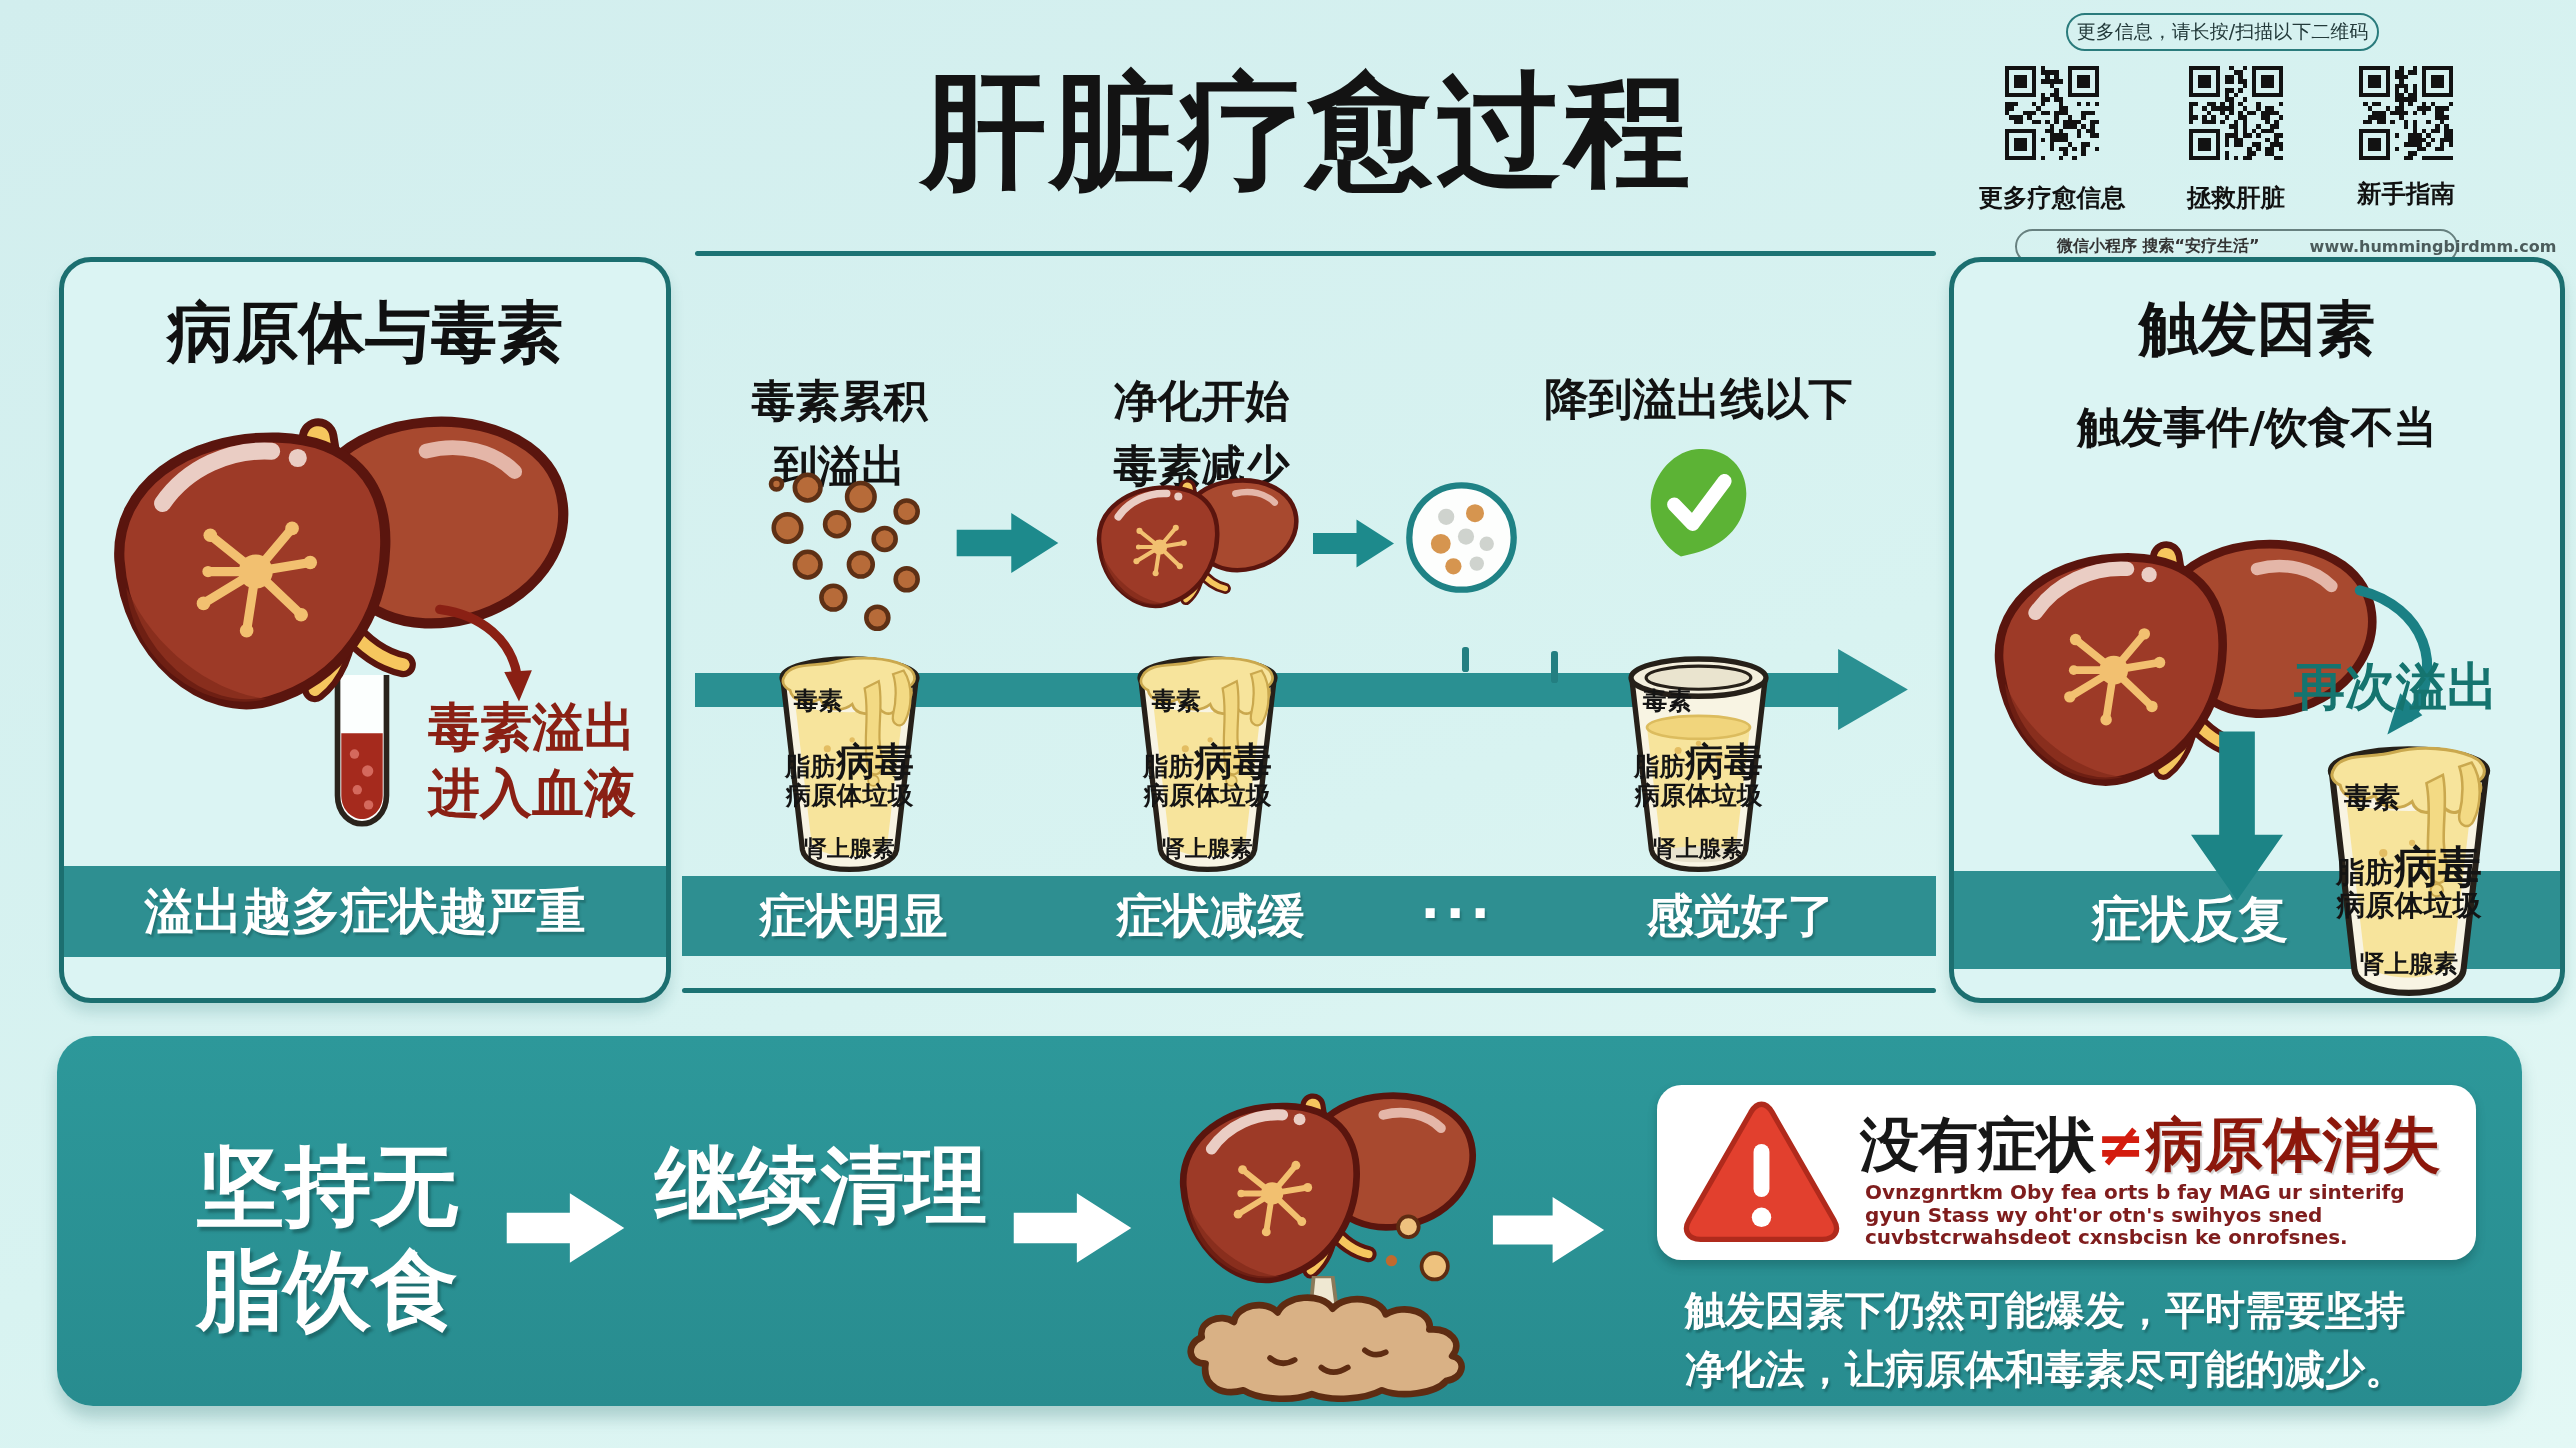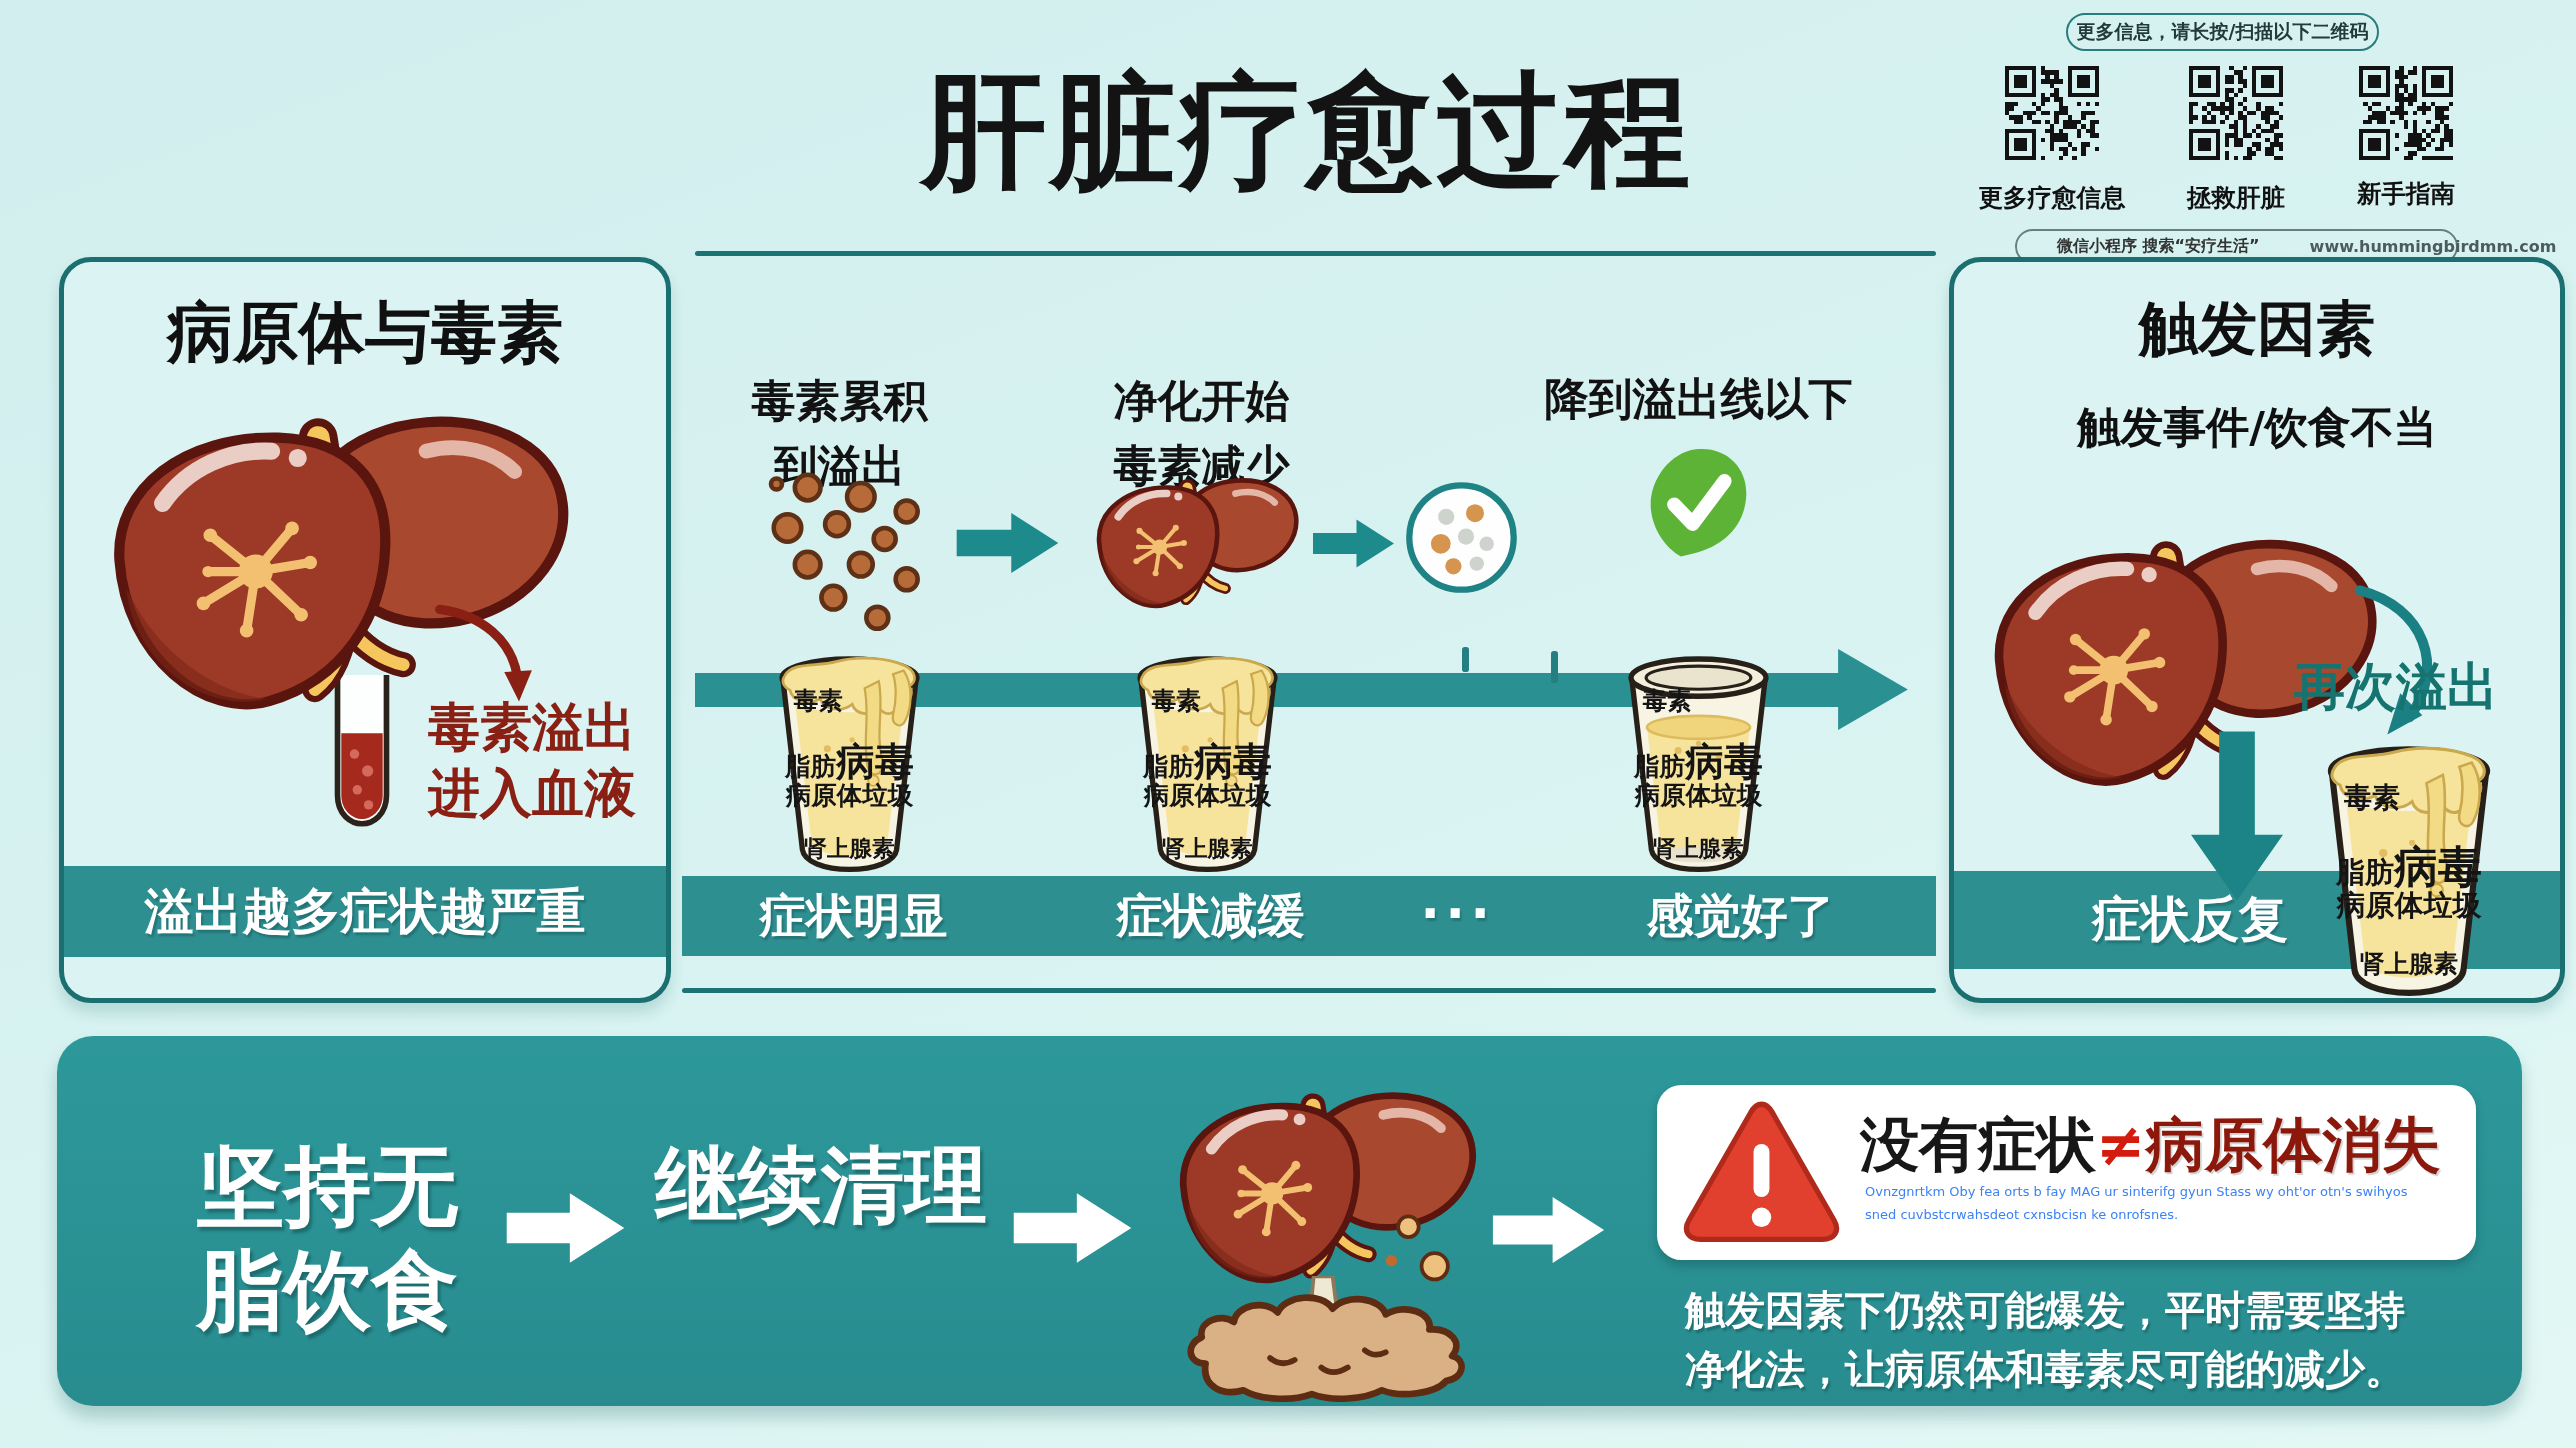--- a/index.html
+++ b/index.html
@@ -9,21 +9,21 @@
            background: linear-gradient(160deg, #d2eeee 0%, #d8f3f1 55%, #e3f8f5 100%); }
   .abs { position: absolute; }
   .panel { position: absolute; border: 5.7px solid #1c6f70; border-radius: 32px;
            background: #dbf4f3; box-shadow: 0 9.4px 13.2px rgba(35,110,110,0.18); }
   .band { position: absolute; left: 0; right: 0; background: #2e8f91; }
   .band-text { color: #fff; font-weight: 800; text-align: center;
                text-shadow: 1.9px 2.8px 1.9px rgba(15,70,70,0.35); }
   .main-title { font-size: 125px; font-weight: 900; color: #131313; letter-spacing: 3.8px;
                 text-align: center; white-space: nowrap; }
   .pill { border: 2.8px solid #2a7b7c; border-radius: 19px; color: #233a3a;
-          font-size: 19px; font-weight: 700; display: flex; align-items: center;
+          font-size: 19px; font-weight: 400; display: flex; align-items: center;
           justify-content: center; white-space: nowrap; }
   .qr-label { font-size: 24.5px; font-weight: 700; color: #111; text-align: center; white-space: nowrap; }
   .search-pill { border: 2.4px solid #67807f; border-radius: 18px; display: flex;
                  align-items: center; gap: 25px; padding: 0 15px; color: #333;
                  font-size: 16px; font-weight: 600; white-space: nowrap; }
   .search-divider { width: 1.9px; height: 21px; background: #8d9c9b; }
   .panel-title { font-weight: 900; color: #101010; text-align: center; white-space: nowrap; }
   .stage-label { font-size: 44px; line-height: 65px; font-weight: 800; color: #121212;
                  text-align: center; white-space: nowrap; }
   .dark-red-note { font-size: 52px; line-height: 66px; font-weight: 900; color: #8a2014;
@@ -46,22 +46,22 @@
                   background: linear-gradient(180deg, #2d989a 0%, #288c8f 100%);
                   box-shadow: 0 11.3px 15px rgba(30,100,100,0.25); }
   .step-text { position: absolute; color: #fff; font-weight: 800; text-align: center;
                text-shadow: 2.8px 3.8px 2.8px rgba(10,55,55,0.4); white-space: nowrap; }
   .warning-box { position: absolute; background: #ffffff; border-radius: 24.5px;
                  box-shadow: 0 5.7px 9.4px rgba(10,60,60,0.3); }
   .warn-headline { position: absolute; font-size: 59px; font-weight: 900; white-space: nowrap; }
   .warn-black { color: #171717; }
   .warn-neq { color: #d41c0e; }
   .warn-red { color: #8c170b; text-shadow: 1.9px 1.9px 0.9px rgba(0,0,0,0.18); }
-  .fine-print { position: absolute; font-size: 13px; line-height: 22.6px; color: #3b82f6;
-                font-weight: 400; }
+  .fine-print { position: absolute; font-size: 20px; line-height: 22.6px; color: #7f1d1d;
+                font-weight: 700; }
   .caption { position: absolute; color: #ffffff; font-size: 40px; line-height: 59px;
              font-weight: 700; text-shadow: 1.9px 2.8px 1.9px rgba(10,55,55,0.35); white-space: nowrap; }
   .hline { position: absolute; background: #1c7374; border-radius: 2.8px; }
   .tick { position: absolute; background: #237f81; border-radius: 2.8px; }
 </style>
 </head>
 <body>
 
 <div class="stage">
 

